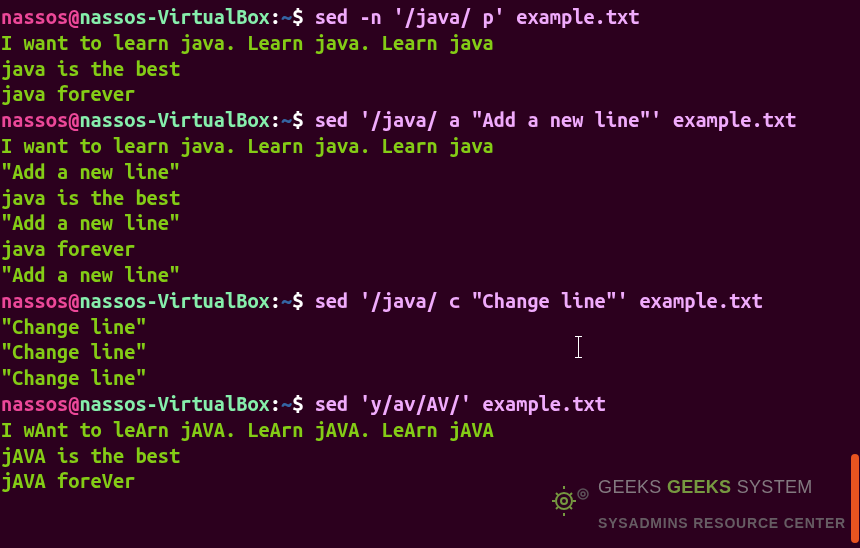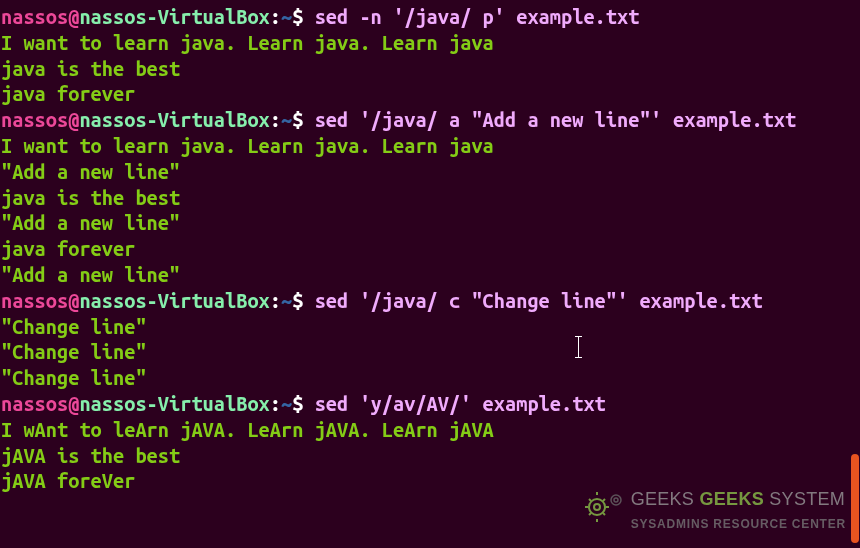--- a/index.html
+++ b/index.html
@@ -72,21 +72,21 @@
     }
     .watermark-text {
       display: flex;
       flex-direction: column;
       line-height: 1;
     }
     .wm-top { font-family: Arial, sans-serif; font-size: 18px; letter-spacing: 0.3px; }
     .wm-sys { color: #9b9b9b; font-weight: 400; }
     .wm-code { color: #8bc34a; font-weight: 700; }
     .wm-geeks { color: #9b9b9b; font-weight: 400; }
-    .wm-sub { font-family: Arial, sans-serif; font-size: 12px; color: #777; letter-spacing: 0.8px; margin-top: 10px; }
+    .wm-sub { font-family: Arial, sans-serif; font-size: 14px; color: #777; letter-spacing: 0.8px; margin-top: 20px; }
   </style>
 </head>
 <body>
 
 <div class="terminal"><span class="line"><span class="user">nassos</span><span class="user">@</span><span class="host">nassos-VirtualBox</span><span class="prompt-sep">:</span><span class="path">~</span><span class="dollar">$ </span><span class="cmd">sed -n '/java/ p' example.txt</span></span><span class="line output">I want to learn java. Learn java. Learn java</span><span class="line output">java is the best</span><span class="line output">java forever</span><span class="line"><span class="user">nassos</span><span class="user">@</span><span class="host">nassos-VirtualBox</span><span class="prompt-sep">:</span><span class="path">~</span><span class="dollar">$ </span><span class="cmd">sed '/java/ a "Add a new line"' example.txt</span></span><span class="line output">I want to learn java. Learn java. Learn java</span><span class="line output">"Add a new line"</span><span class="line output">java is the best</span><span class="line output">"Add a new line"</span><span class="line output">java forever</span><span class="line output">"Add a new line"</span><span class="line"><span class="user">nassos</span><span class="user">@</span><span class="host">nassos-VirtualBox</span><span class="prompt-sep">:</span><span class="path">~</span><span class="dollar">$ </span><span class="cmd">sed '/java/ c "Change line"' example.txt</span></span><span class="line output">"Change line"</span><span class="line output">"Change line"</span><span class="line output">"Change line"</span><span class="line"><span class="user">nassos</span><span class="user">@</span><span class="host">nassos-VirtualBox</span><span class="prompt-sep">:</span><span class="path">~</span><span class="dollar">$ </span><span class="cmd">sed 'y/av/AV/' example.txt</span></span><span class="line output">I wAnt to leArn jAVA. LeArn jAVA. LeArn jAVA</span><span class="line output">jAVA is the best</span><span class="line output">jAVA foreVer</span></div>
 
 <span class="text-cursor"></span>
 
 <div class="scrollbar"></div>
 

